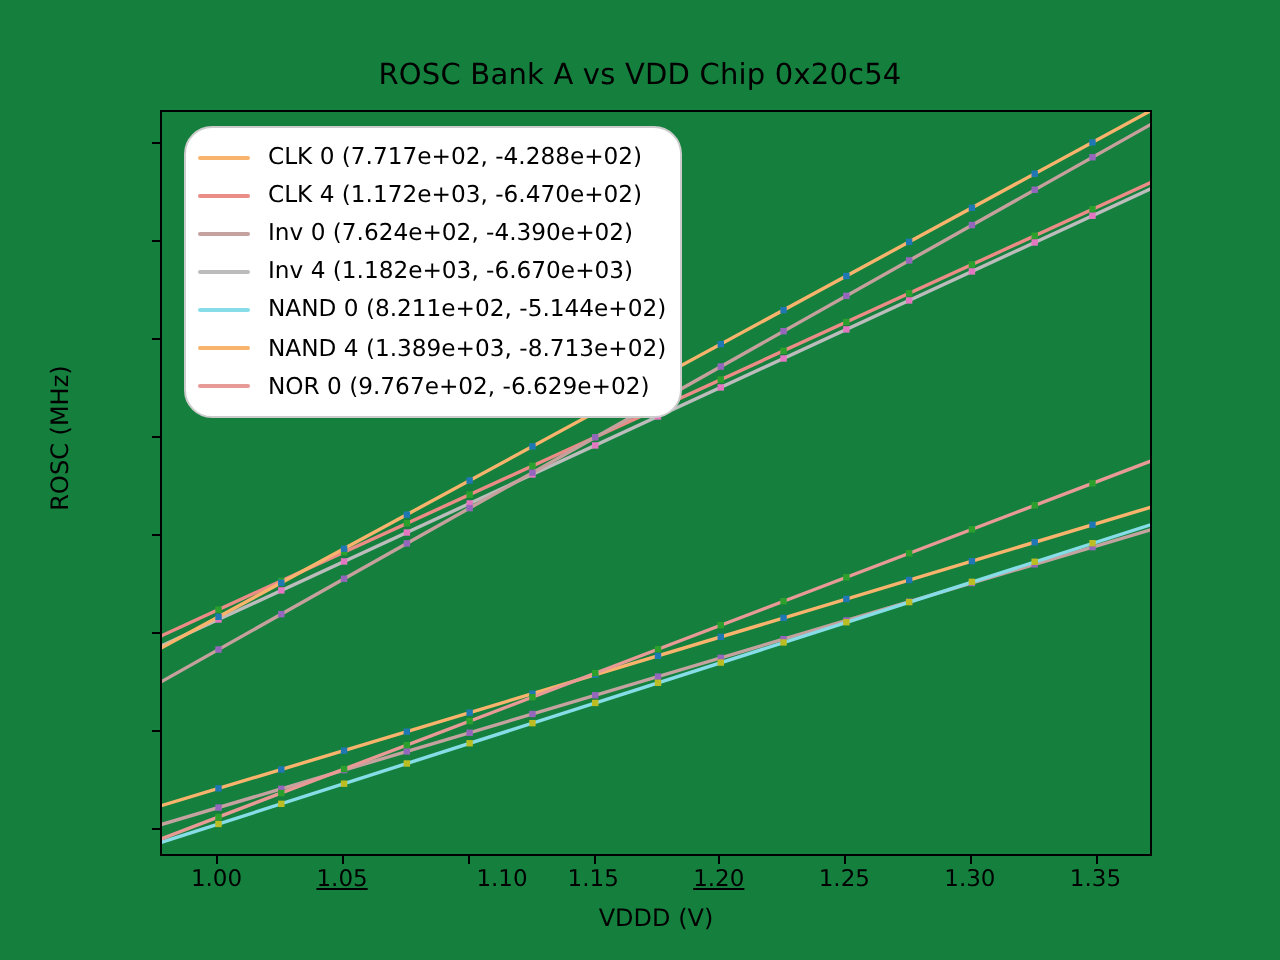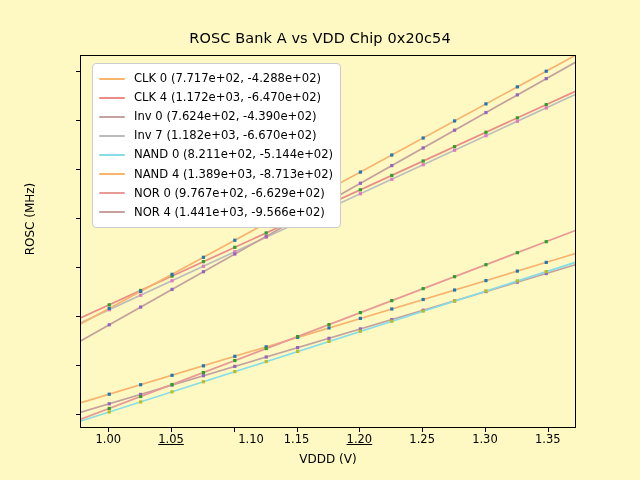--- a/index.html
+++ b/index.html
@@ -2,21 +2,21 @@
 <html><head>
 <meta charset="utf-8">
 <title>ROSC Bank A vs VDD</title>
 <style>
   html,body{margin:0;padding:0;}
   body{
     width:640px;height:480px;background:#ffffff;
     font-family:"DejaVu Sans", sans-serif;
     overflow:hidden;position:relative;
   }
-  #figure{position:absolute;left:0;top:0;width:640px;height:480px;background:#fef9c3;}
+  #figure{position:absolute;left:0;top:0;width:640px;height:480px;background:#15803d;}
   #chart-title{
     position:absolute;left:0;top:30px;width:640px;text-align:center;
     font-size:14.5px;color:#000;letter-spacing:0.1px;
   }
   #plot-frame{
     position:absolute;left:80px;top:55px;width:496px;height:373px;
     border:1.1px solid #000;box-sizing:border-box;background:transparent;
   }
   #plot-area{position:absolute;left:0;top:0;width:100%;height:100%;overflow:hidden;}
   #plot-svg{position:absolute;left:0;top:0;}
@@ -31,21 +31,21 @@
     position:absolute;left:80px;top:452px;width:496px;text-align:center;
     font-size:12px;color:#000;
   }
   #ylabel{
     position:absolute;left:-40px;top:212px;width:140px;text-align:center;
     font-size:12px;color:#000;transform:rotate(-90deg);transform-origin:center;
   }
   
   #legend{
     position:absolute;left:92px;top:63px;
-    background:#ffffff;border:0.9px solid #cccccc;border-radius:4px;
+    background:#ffffff;border:0.9px solid #cccccc;border-radius:14px;
     padding:5px 7px 5px 6px;box-sizing:border-box;
   }
   .legend-row{
     display:flex;align-items:center;height:19.1px;white-space:nowrap;
   }
   .legend-swatch{
     width:26px;height:2.1px;margin-right:9px;flex:0 0 26px;border-radius:1px;
   }
   .legend-label{font-size:11.6px;color:#000;line-height:19px;}
 </style>
@@ -245,33 +245,29 @@
       <div class="legend-row">
         <span class="legend-swatch" style="background: rgb(236, 140, 134);"></span>
         <span class="legend-label">CLK 4 (1.172e+03, -6.470e+02)</span>
       </div>
       <div class="legend-row">
         <span class="legend-swatch" style="background: rgb(196, 162, 159);"></span>
         <span class="legend-label">Inv 0 (7.624e+02, -4.390e+02)</span>
       </div>
       <div class="legend-row">
         <span class="legend-swatch" style="background: rgb(188, 188, 188);"></span>
-        <span class="legend-label">Inv 7 (1.182e+03, -6.670e+02)</span>
+        <span class="legend-label">Inv 4 (1.182e+03, -6.670e+03)</span>
       </div>
       <div class="legend-row">
         <span class="legend-swatch" style="background: rgb(134, 221, 232);"></span>
         <span class="legend-label">NAND 0 (8.211e+02, -5.144e+02)</span>
       </div>
       <div class="legend-row">
         <span class="legend-swatch" style="background: rgb(248, 179, 109);"></span>
         <span class="legend-label">NAND 4 (1.389e+03, -8.713e+02)</span>
       </div>
       <div class="legend-row">
         <span class="legend-swatch" style="background: rgb(231, 154, 150);"></span>
         <span class="legend-label">NOR 0 (9.767e+02, -6.629e+02)</span>
       </div>
-      <div class="legend-row">
-        <span class="legend-swatch" style="background: rgb(197, 160, 156);"></span>
-        <span class="legend-label">NOR 4 (1.441e+03, -9.566e+02)</span>
-      </div>
     </div>
 
 </div>
 
 </body></html>

